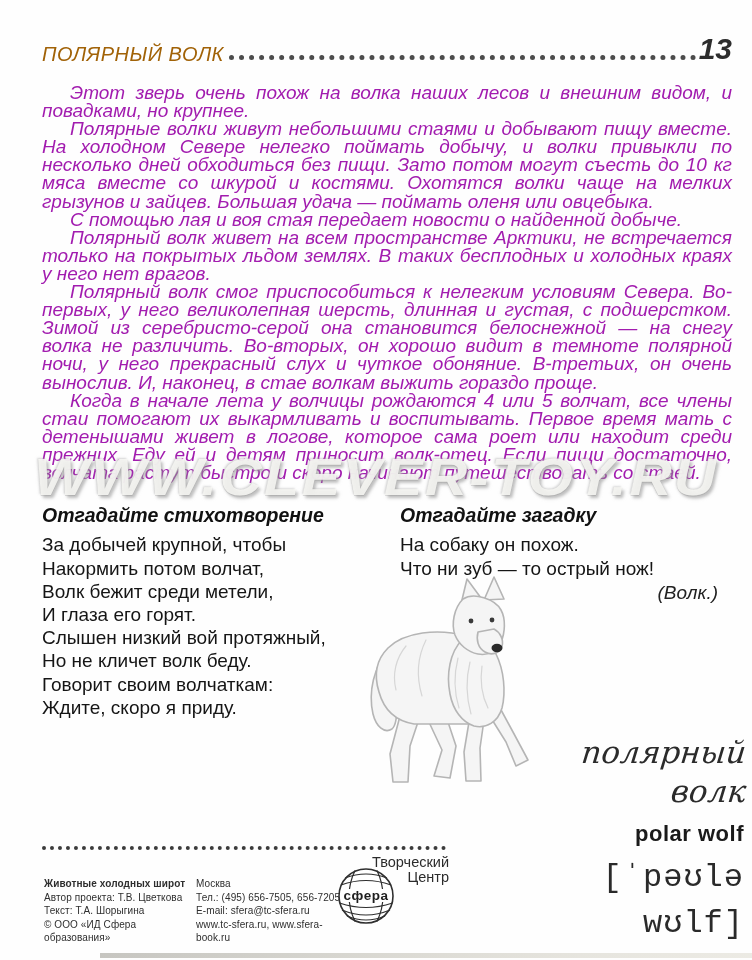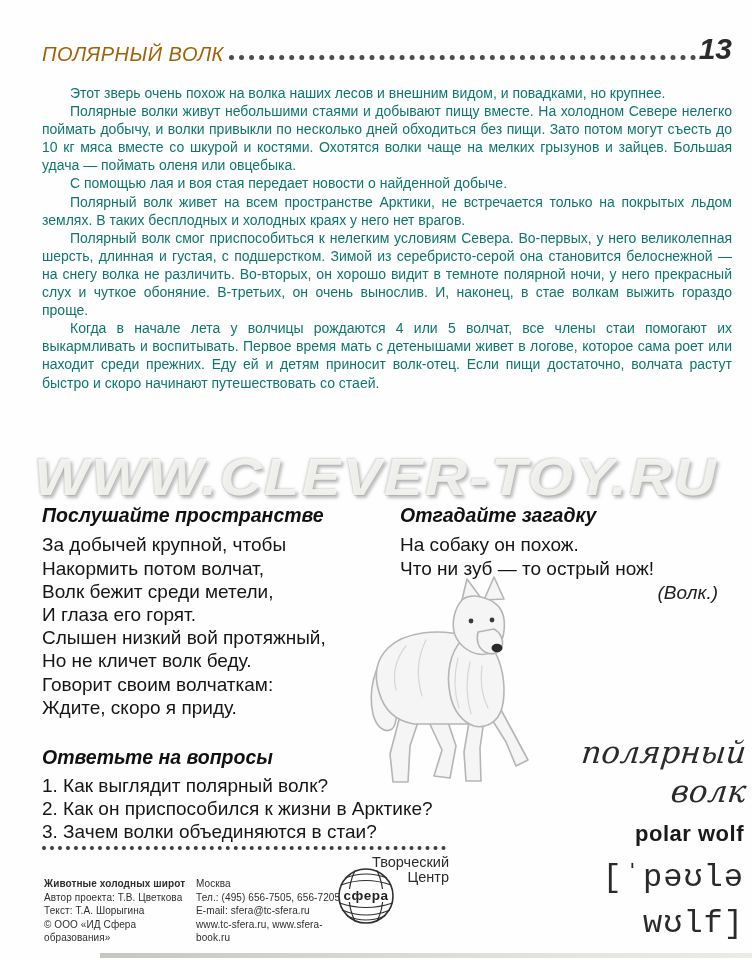--- a/index.html
+++ b/index.html
@@ -24,22 +24,22 @@
     flex:1 1 auto;height:0;border-bottom:5px dotted #4c4c4c;
     margin:0 3px 4px 5px;
   }
   .header-num{
     font-style:italic;font-weight:bold;font-size:30px;color:#2d2d2d;line-height:1;
   }
 
   
   .bodytext{
     position:absolute;top:84px;left:42px;width:690px;
-    font-size:14px;line-height:18.1px;text-align:justify;
-    color:#0f766e;z-index:1;
+    font-size:19px;line-height:18.1px;text-align:justify;
+    color:#a21caf;z-index:1;font-style:italic;
   }
   .bodytext p{margin:0;text-indent:28px;}
 
   
   .watermark{
     position:absolute;top:449px;left:36px;width:680px;
     text-align:center;z-index:3;pointer-events:none;
     font-weight:bold;font-style:italic;font-size:52px;line-height:1.1;
     letter-spacing:2px;white-space:nowrap;
     transform:scaleX(1.12);transform-origin:center;
@@ -122,21 +122,21 @@
     <p>Полярные волки живут небольшими стаями и добывают пищу вместе. На холодном Севере нелегко поймать добычу, и волки привыкли по несколько дней обходиться без пищи. Зато потом могут съесть до 10 кг мяса вместе со шкурой и костями. Охотятся волки чаще на мелких грызунов и зайцев. Большая удача — поймать оленя или овцебыка.</p>
     <p>С помощью лая и воя стая передает новости о найденной добыче.</p>
     <p>Полярный волк живет на всем пространстве Арктики, не встречается только на покрытых льдом землях. В таких бесплодных и холодных краях у него нет врагов.</p>
     <p>Полярный волк смог приспособиться к нелегким условиям Севера. Во-первых, у него великолепная шерсть, длинная и густая, с подшерстком. Зимой из серебристо-серой она становится белоснежной — на снегу волка не различить. Во-вторых, он хорошо видит в темноте полярной ночи, у него прекрасный слух и чуткое обоняние. В-третьих, он очень вынослив. И, наконец, в стае волкам выжить гораздо проще.</p>
     <p>Когда в начале лета у волчицы рождаются 4 или 5 волчат, все члены стаи помогают их выкармливать и воспитывать. Первое время мать с детенышами живет в логове, которое сама роет или находит среди прежних. Еду ей и детям приносит волк-отец. Если пищи достаточно, волчата растут быстро и скоро начинают путешествовать со стаей.</p>
   </div>
 
   <div class="watermark">WWW.CLEVER-TOY.RU</div>
 
   <div class="poem">
-    <div class="sec-heading">Послушайте пространстве</div>
+    <div class="sec-heading">Отгадайте стихотворение</div>
     <div class="poem-line">За добычей крупной, чтобы</div>
     <div class="poem-line">Накормить потом волчат,</div>
     <div class="poem-line">Волк бежит среди метели,</div>
     <div class="poem-line">И глаза его горят.</div>
     <div class="poem-line">Слышен низкий вой протяжный,</div>
     <div class="poem-line">Но не кличет волк беду.</div>
     <div class="poem-line">Говорит своим волчаткам:</div>
     <div class="poem-line">Ждите, скоро я приду.</div>
   </div>
 
@@ -178,26 +178,20 @@
       <path d="M116,92 C114,106 116,122 122,134"></path>
     </g>
 
     <g fill="#3a3a3a" stroke="none">
       <circle cx="105" cy="47" r="2.4"></circle>
       <circle cx="126" cy="46" r="2.4"></circle>
       <ellipse cx="131" cy="74" rx="5.5" ry="4.2" fill="#2a2a2a"></ellipse>
     </g>
   </svg>
 
-  <div class="questions">
-    <div class="sec-heading">Ответьте на вопросы</div>
-    <div class="question-item">1. Как выглядит полярный волк?</div>
-    <div class="question-item">2. Как он приспособился к жизни в Арктике?</div>
-    <div class="question-item">3. Зачем волки объединяются в стаи?</div>
-  </div>
 
   <div class="labels">
     <div class="cursive-line">полярный</div>
     <div class="cursive-line">волк</div>
     <div class="english-name">polar wolf</div>
     <div class="transcription">[ˈpəʊlə wʊlf]</div>
   </div>
 
   <div class="footer-dots"></div>
 

